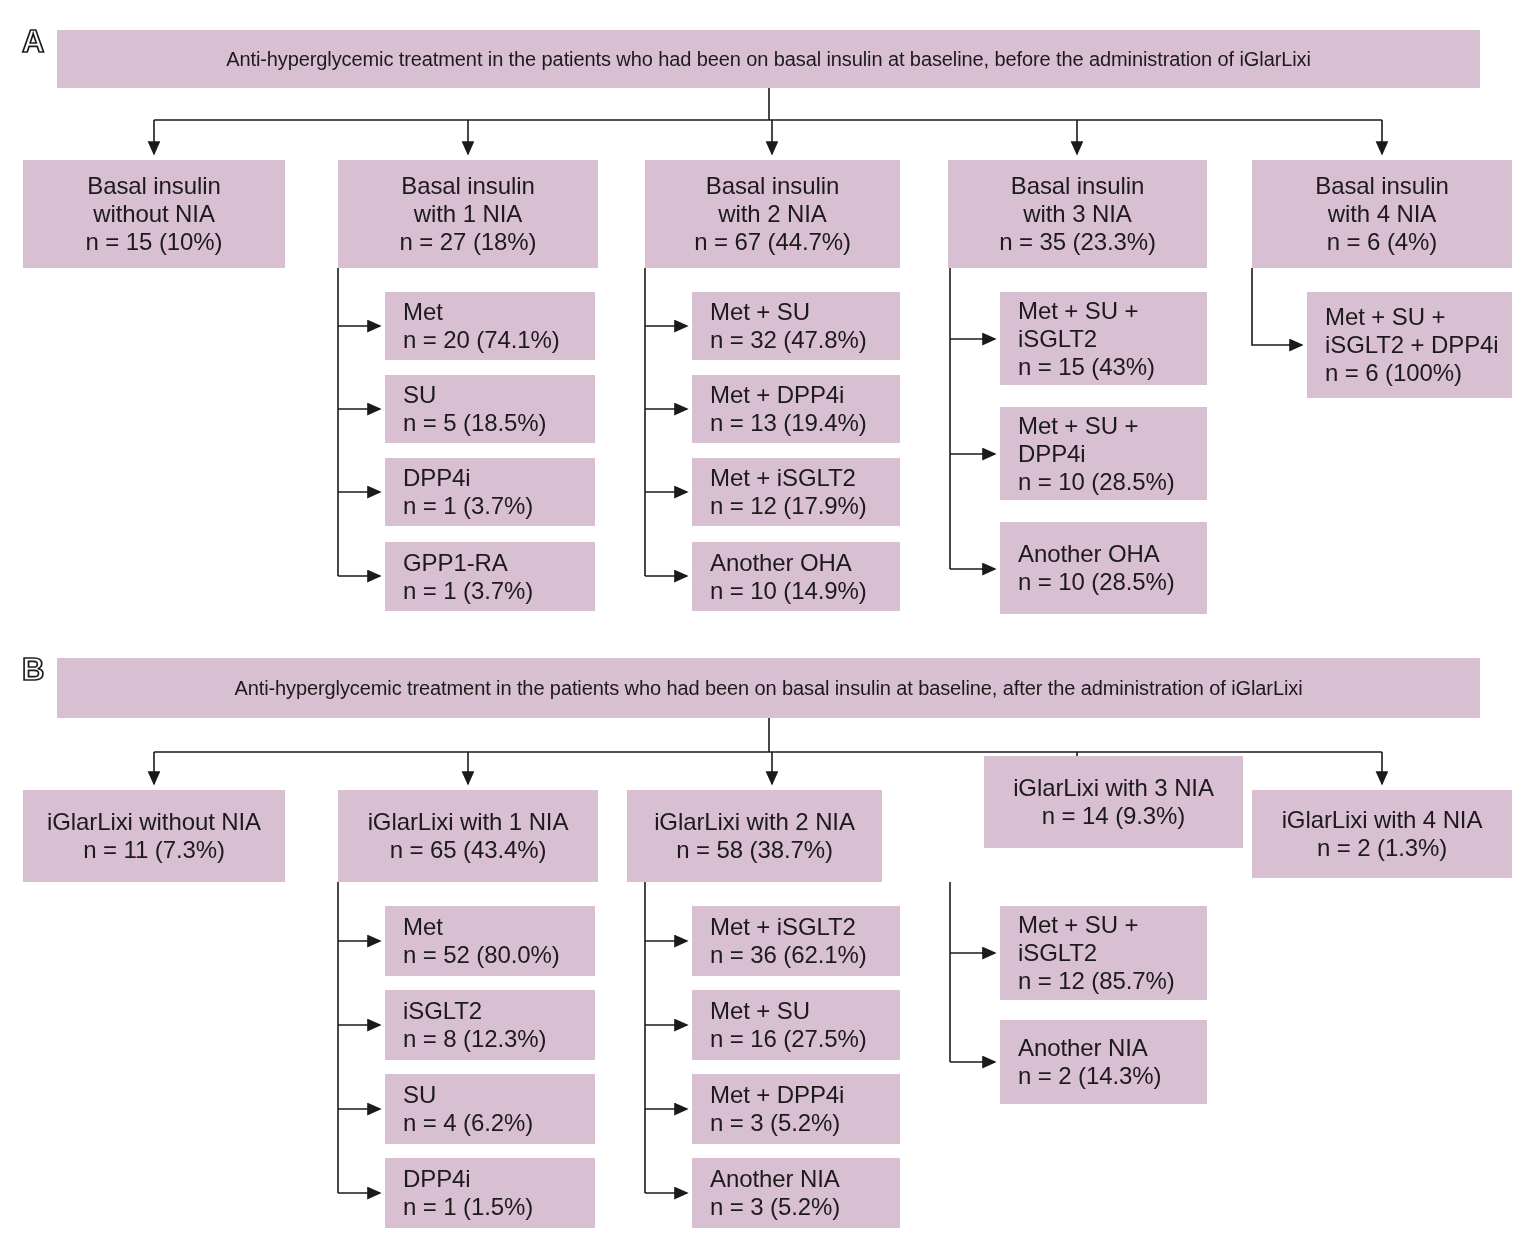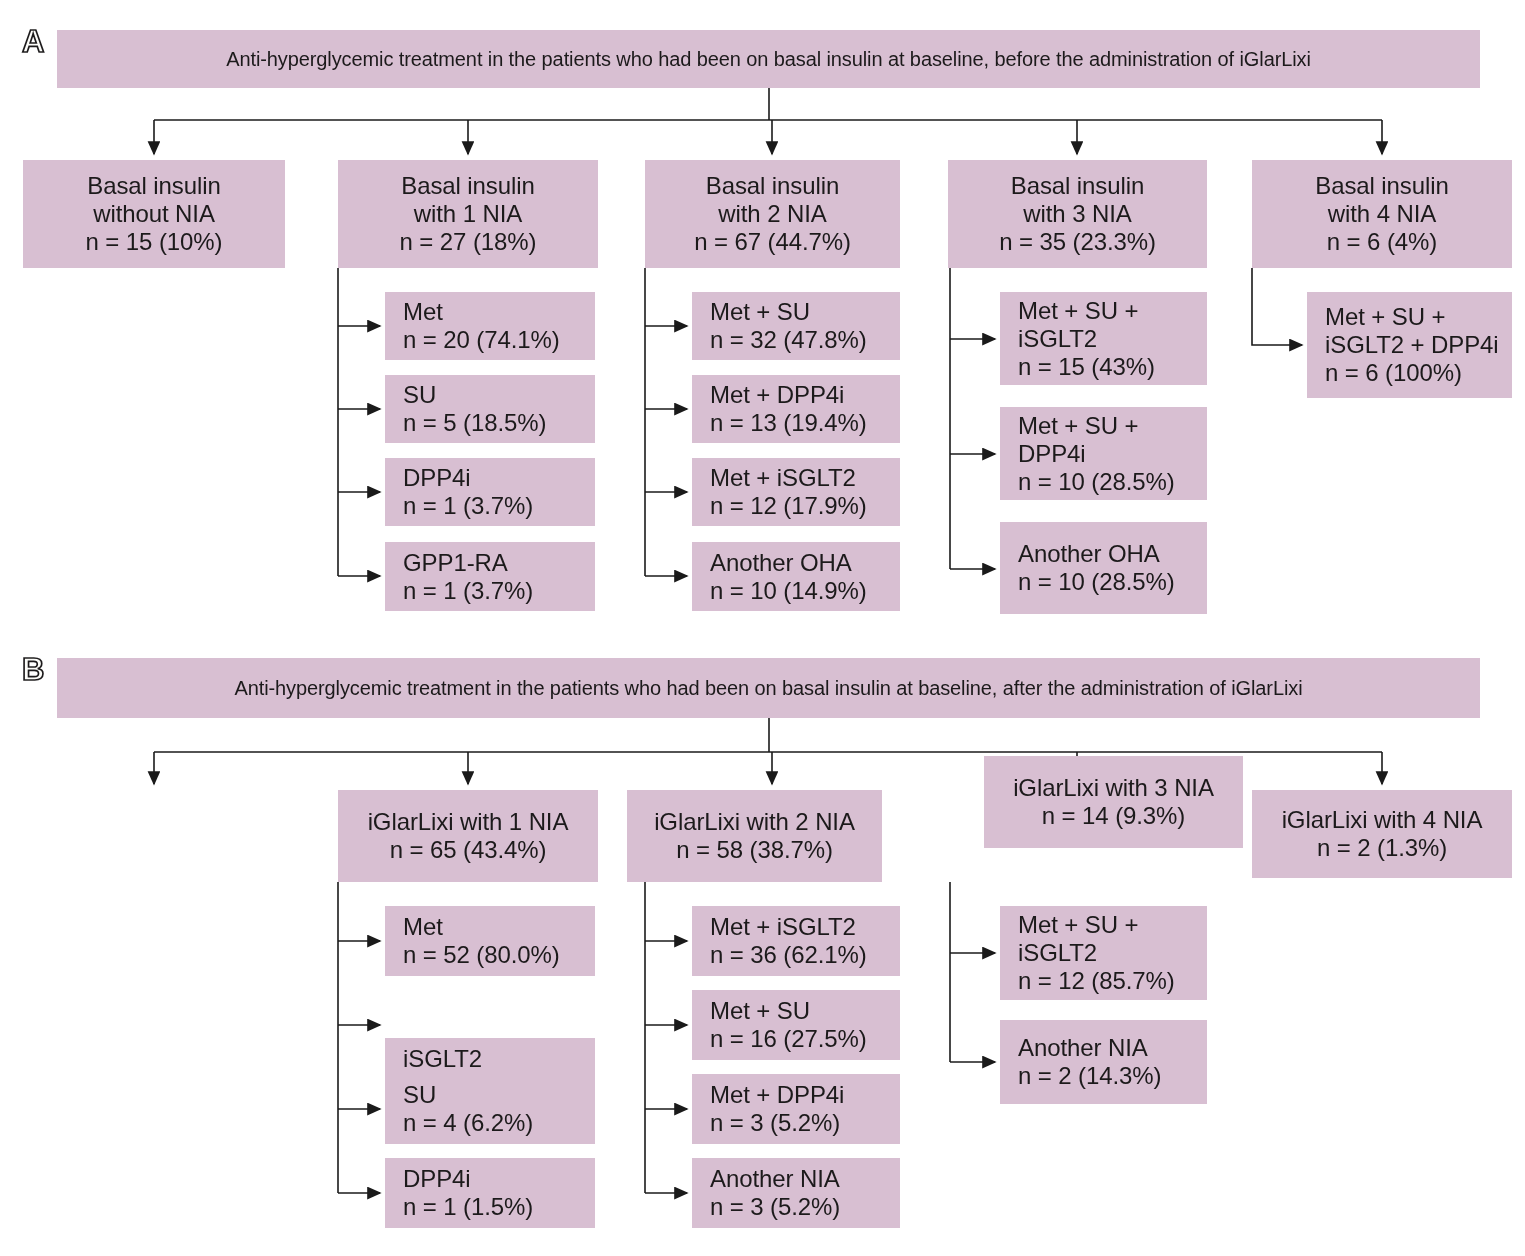--- a/index.html
+++ b/index.html
@@ -168,20 +168,24 @@
     <span class="ln">iSGLT2 + DPP4i</span>
     <span class="ln">n = 6 (100%)</span>
   </div>
 
   <div class="panel-label" style="left:22px;top:652px;">B</div>
 
   <div class="box titlebar" style="left:57px;top:658px;width:1423px;height:60px;">
     <span class="ln">Anti-hyperglycemic treatment in the patients who had been on basal insulin at baseline, after the administration of iGlarLixi</span>
   </div>
 
+  <div class="box center" style="left:23px;top:790px;width:262px;height:92px;">
+    <span class="ln">iGlarLixi without NIA</span>
+    <span class="ln">n = 11 (7.3%)</span>
+  </div>
   <div class="box center" style="left:338px;top:790px;width:260px;height:92px;">
     <span class="ln">iGlarLixi with 1 NIA</span>
     <span class="ln">n = 65 (43.4%)</span>
   </div>
   <div class="box center" style="left:627px;top:790px;width:255px;height:92px;">
     <span class="ln">iGlarLixi with 2 NIA</span>
     <span class="ln">n = 58 (38.7%)</span>
   </div>
   <div class="box center" style="left:948px;top:756px;width:259px;height:92px;margin-left:36px;">
     <span class="ln">iGlarLixi with 3 NIA</span>
@@ -189,21 +193,21 @@
   </div>
   <div class="box center" style="left:1252px;top:790px;width:260px;height:88px;">
     <span class="ln">iGlarLixi with 4 NIA</span>
     <span class="ln">n = 2 (1.3%)</span>
   </div>
 
   <div class="box leftpad" style="left:385px;top:906px;width:210px;height:70px;">
     <span class="ln">Met</span>
     <span class="ln">n = 52 (80.0%)</span>
   </div>
-  <div class="box leftpad" style="left:385px;top:990px;width:210px;height:70px;margin-top:48px;">
+  <div class="box leftpad" style="left:385px;top:990px;width:210px;height:70px;">
     <span class="ln">iSGLT2</span>
     <span class="ln">n = 8 (12.3%)</span>
   </div>
   <div class="box leftpad" style="left:385px;top:1074px;width:210px;height:70px;">
     <span class="ln">SU</span>
     <span class="ln">n = 4 (6.2%)</span>
   </div>
   <div class="box leftpad" style="left:385px;top:1158px;width:210px;height:70px;">
     <span class="ln">DPP4i</span>
     <span class="ln">n = 1 (1.5%)</span>

